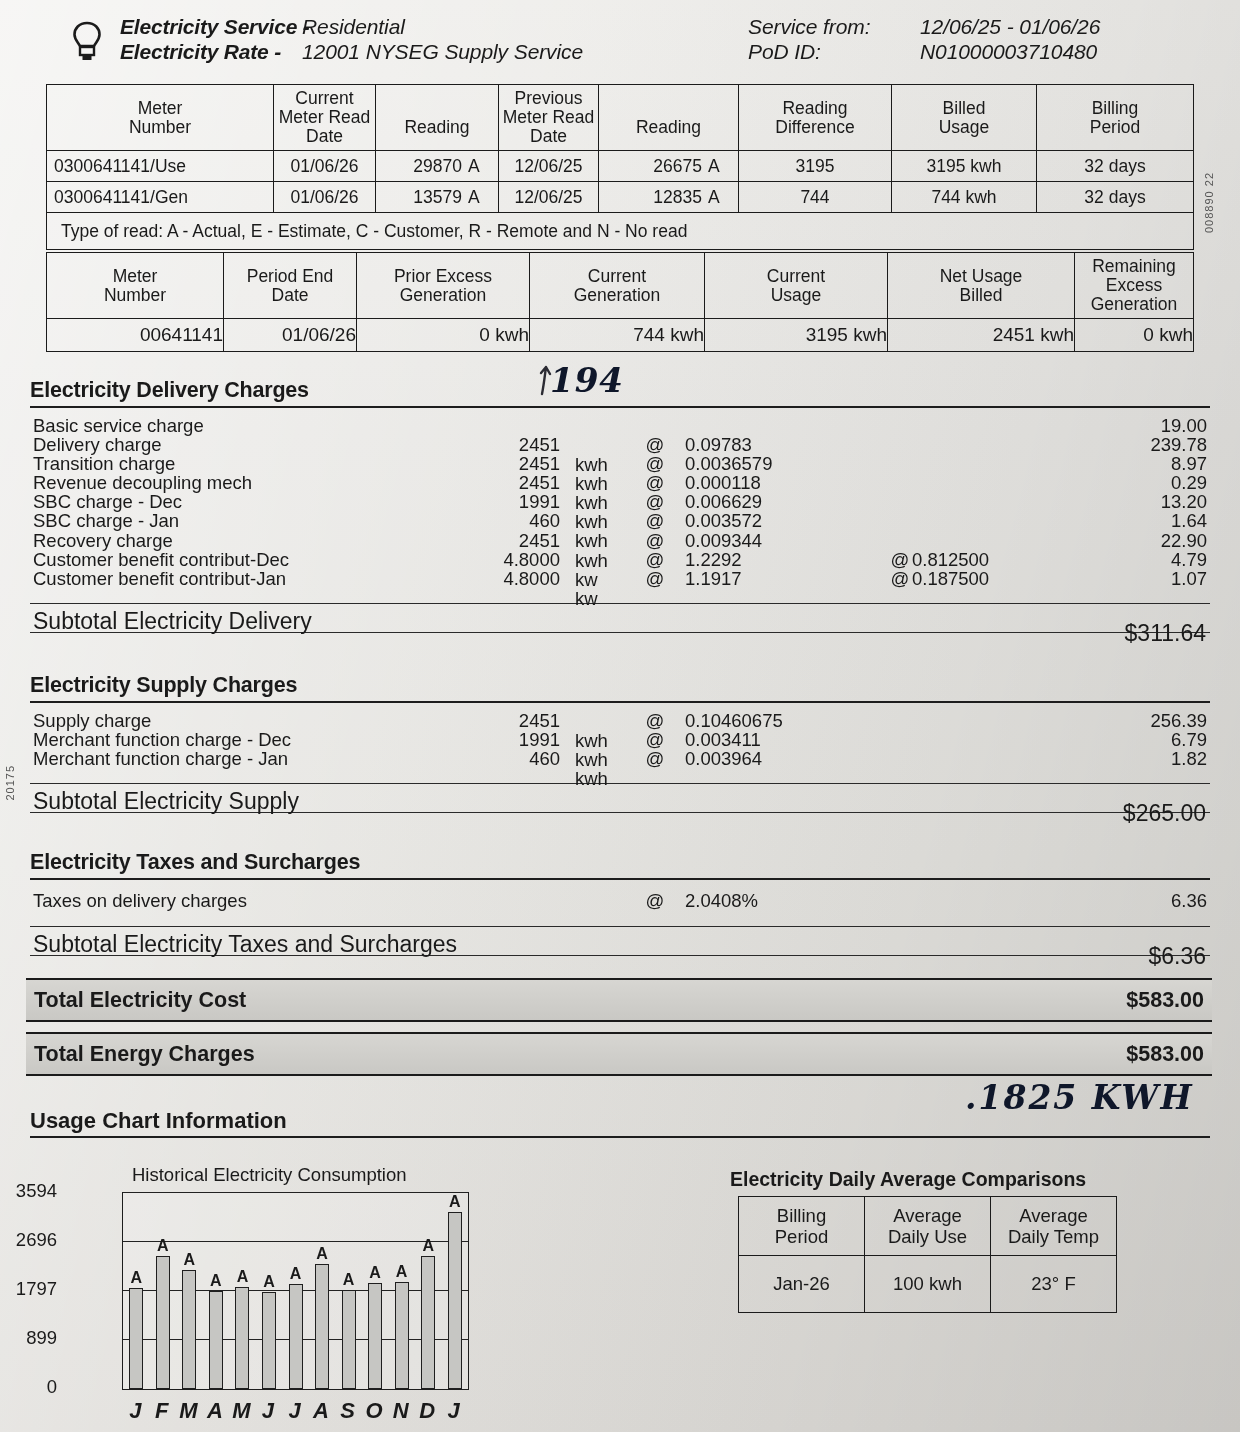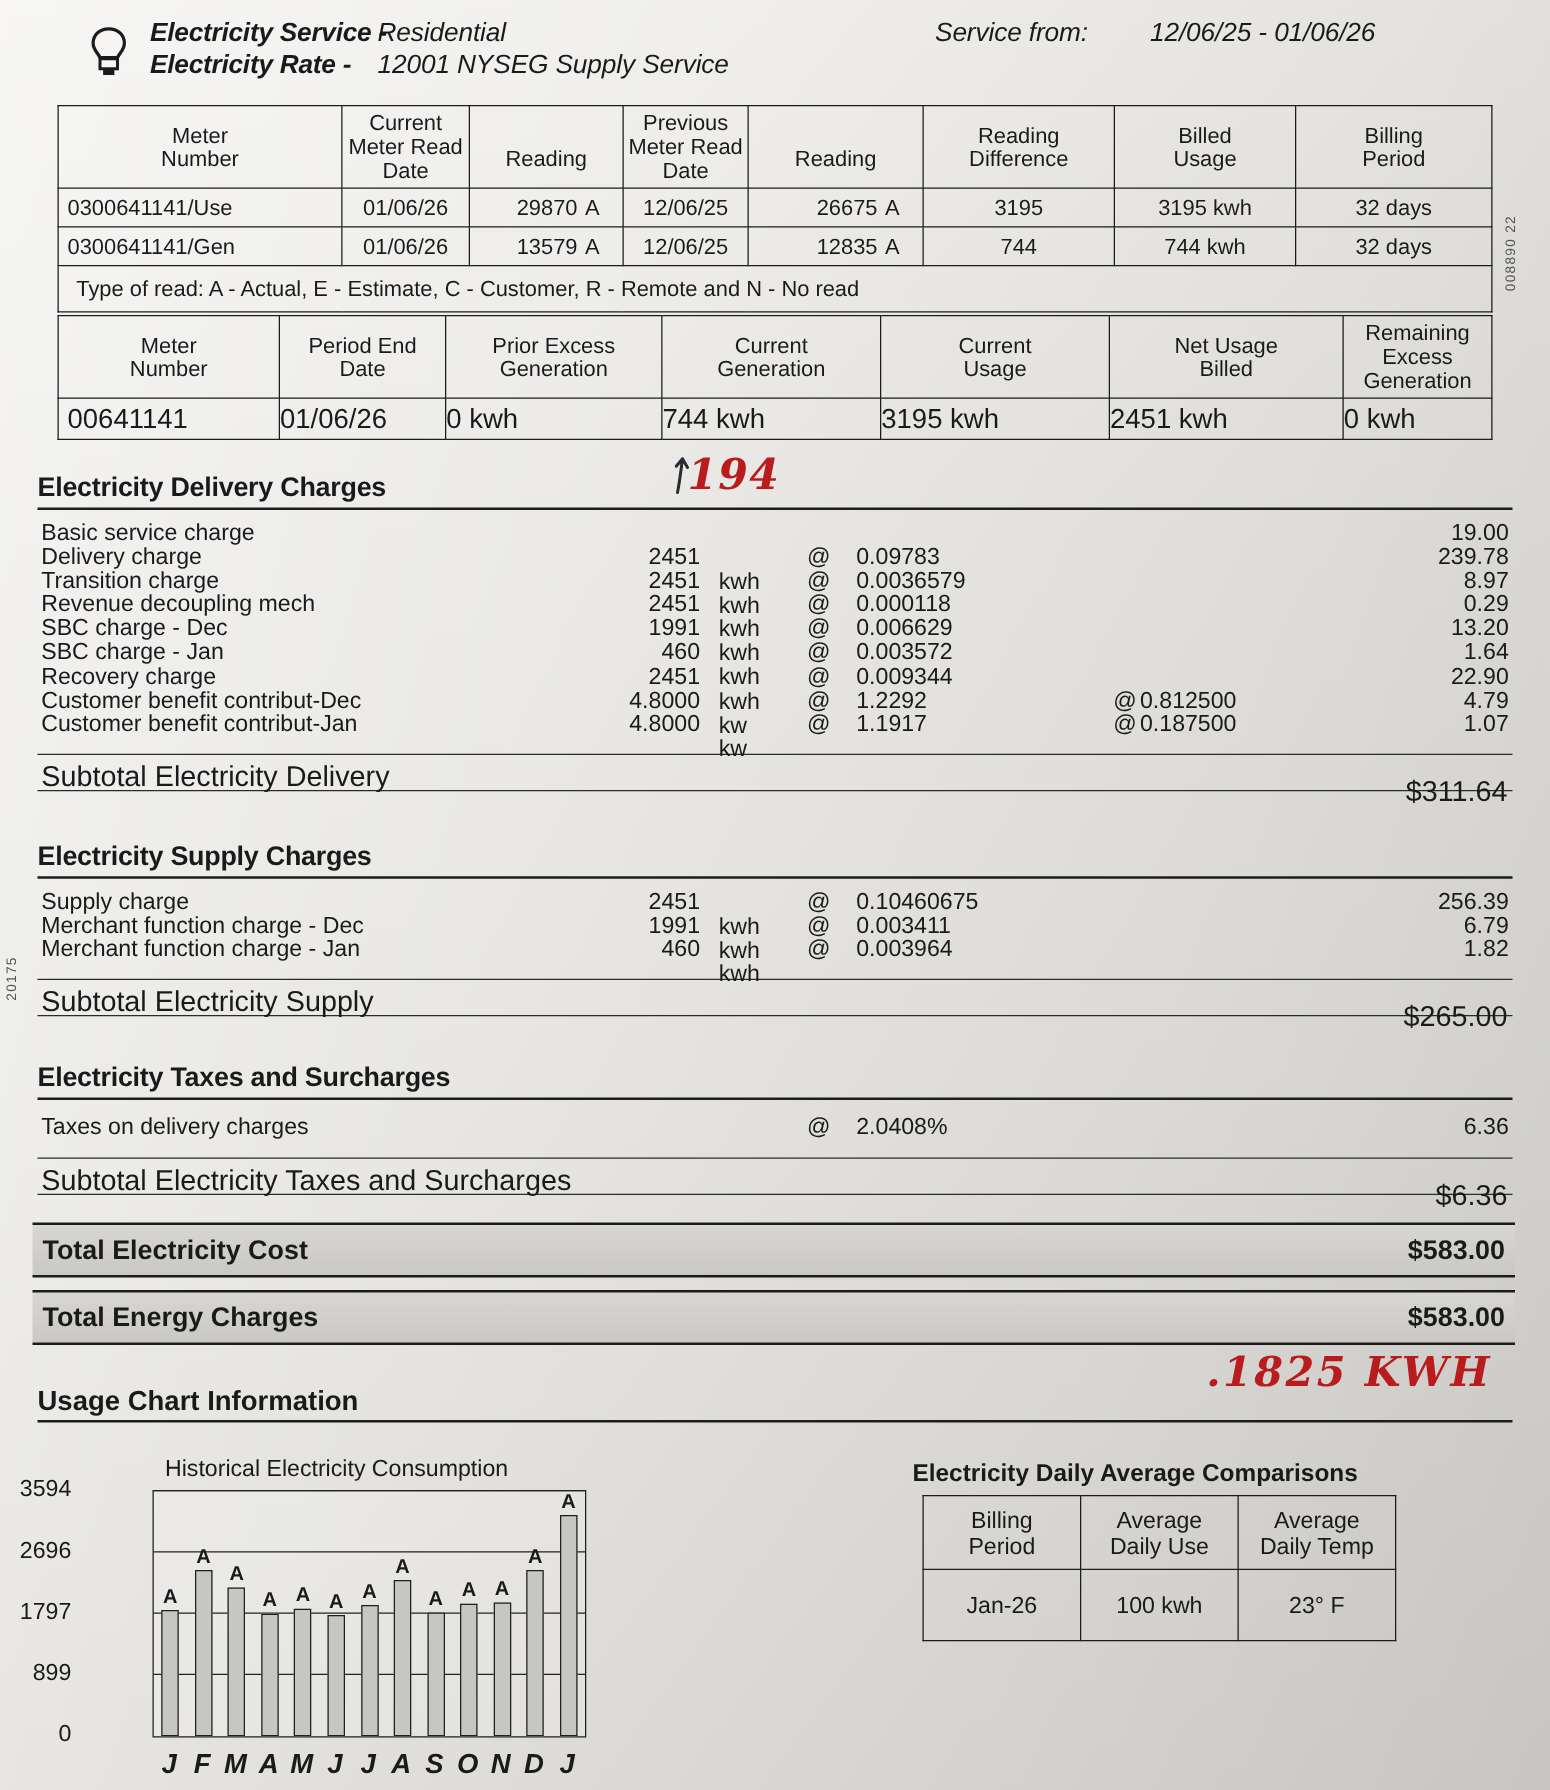--- a/index.html
+++ b/index.html
@@ -38,21 +38,21 @@
   .t1{left:46px;top:84px;width:1148px;}
   .t1 td{height:30px;font-size:17.5px;}
   .cellL{text-align:left;padding-left:7px !important;}
   .cellC{text-align:center;}
   .cellR{text-align:right;padding-right:8px !important;}
   .rdval{display:inline-block;}
   .rdflag{display:inline-block;width:22px;text-align:left;padding-left:6px;}
   .noteRow td{text-align:left;padding:3px 0 3px 14px !important;font-size:17.5px;}
 
   .t2{left:46px;top:252px;width:1148px;}
-  .t2 td{height:32px;text-align:left;font-size:22px;}
+  .t2 td{height:32px;text-align:right;font-size:19px;}
 
   
   .vcode{position:absolute;font-size:11px;letter-spacing:1px;color:#555;
         writing-mode:vertical-rl;transform:rotate(180deg);}
   .vcode.r{left:1203px;top:172px;}
   .vcode.l{left:4px;top:765px;}
 
   
   .sec{position:absolute;left:30px;width:1180px;}
   .sec-title{font-size:21.5px;font-weight:bold;letter-spacing:-0.2px;padding-bottom:3px;}
@@ -97,21 +97,21 @@
 
   
   .dat-title{position:absolute;left:730px;top:1168px;font-size:19.5px;font-weight:bold;}
   table.dat{position:absolute;left:738px;top:1196px;border-collapse:collapse;font-size:18.5px;}
   table.dat th,table.dat td{border:1.8px solid #1b1b1b;text-align:center;}
   table.dat th{font-weight:normal;line-height:21px;padding:8px 10px;width:105px;}
   table.dat td{height:54px;}
 
   
   .hand{position:absolute;font-family:"DejaVu Serif", serif;font-style:italic;
-        color:#b91c1c;font-weight:bold;}
+        color:#0f172a;font-weight:bold;}
   .hw194{left:550px;top:360px;font-size:34px;letter-spacing:1px;}
   .hw194arrow{position:absolute;left:536px;top:364px;width:22px;height:32px;}
   .hw1825{left:965px;top:1078px;font-size:33px;letter-spacing:2px;}
 </style>
 </head>
 <body>
 
 <div class="paper"></div>
 
 <div class="sheet">
@@ -133,20 +133,24 @@
       <div class="hl">
         <span class="b-ital lab-w">Electricity Rate -</span>
         <span class="ital">12001 NYSEG Supply Service</span>
       </div>
     </div>
 
     <div class="hdr-right">
       <div class="hl">
         <span class="ital lab-w2">Service from:</span>
         <span class="ital">12/06/25 - 01/06/26</span>
+      </div>
+      <div class="hl">
+        <span class="ital lab-w2">PoD ID:</span>
+        <span class="ital">N01000003710480</span>
       </div>
     </div>
   </div>
 
   <div class="vcode r">008890 22</div>
   <div class="vcode l">20175</div>
 
   <table class="mt t1">
     <tbody>
         <tr>

